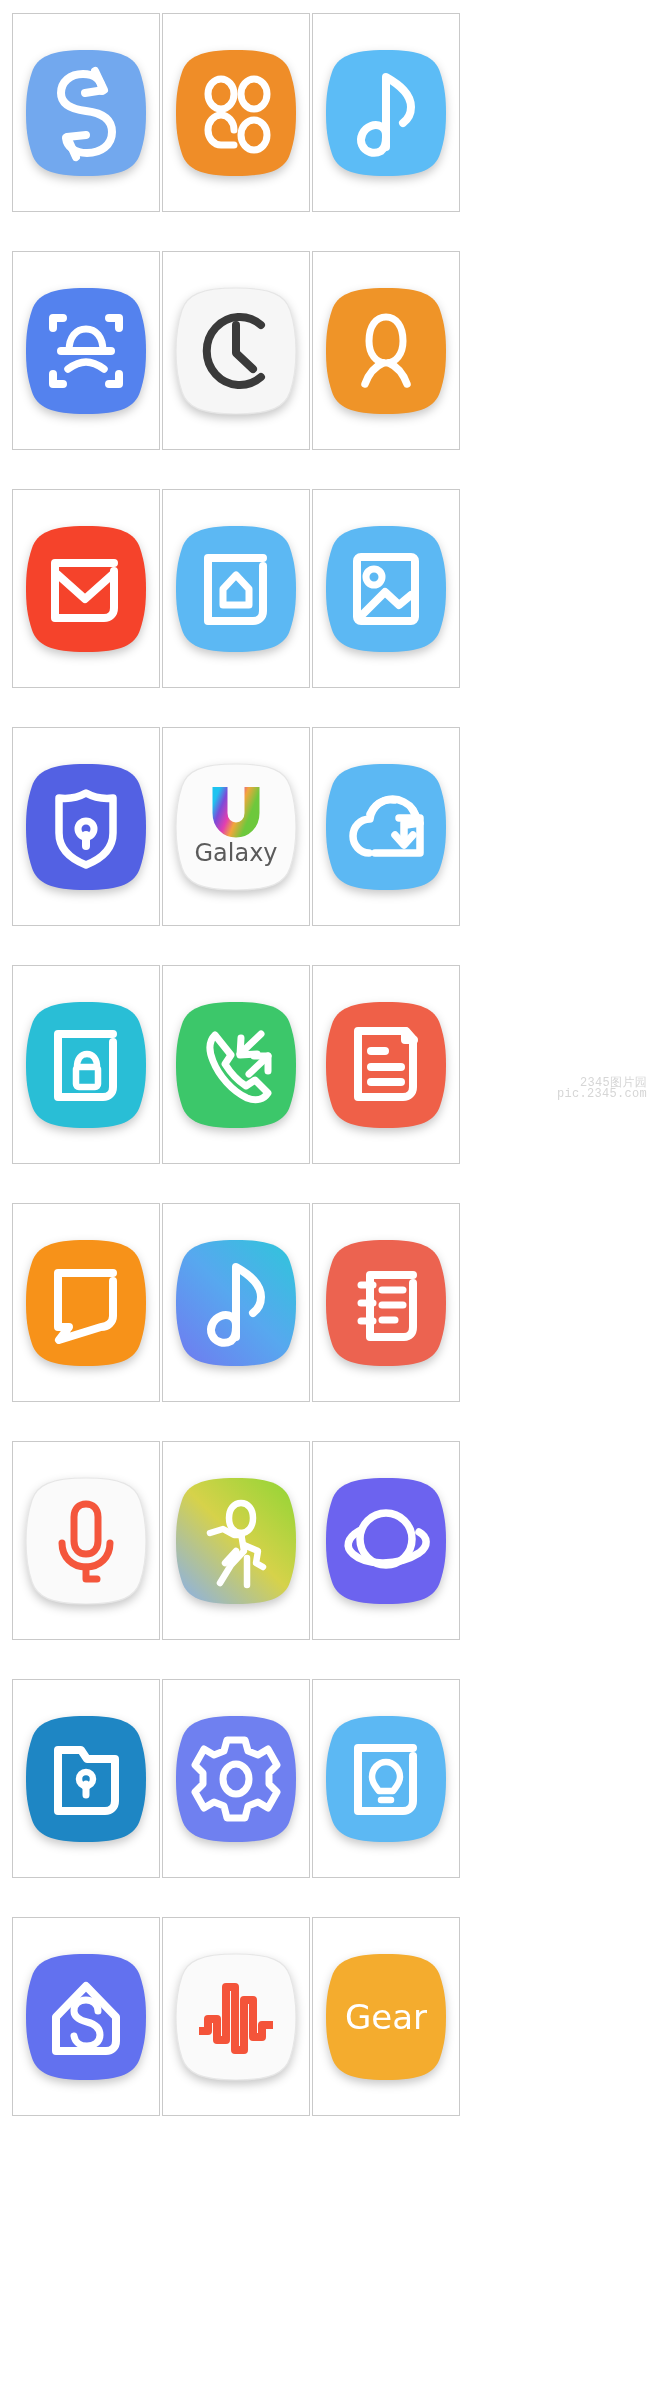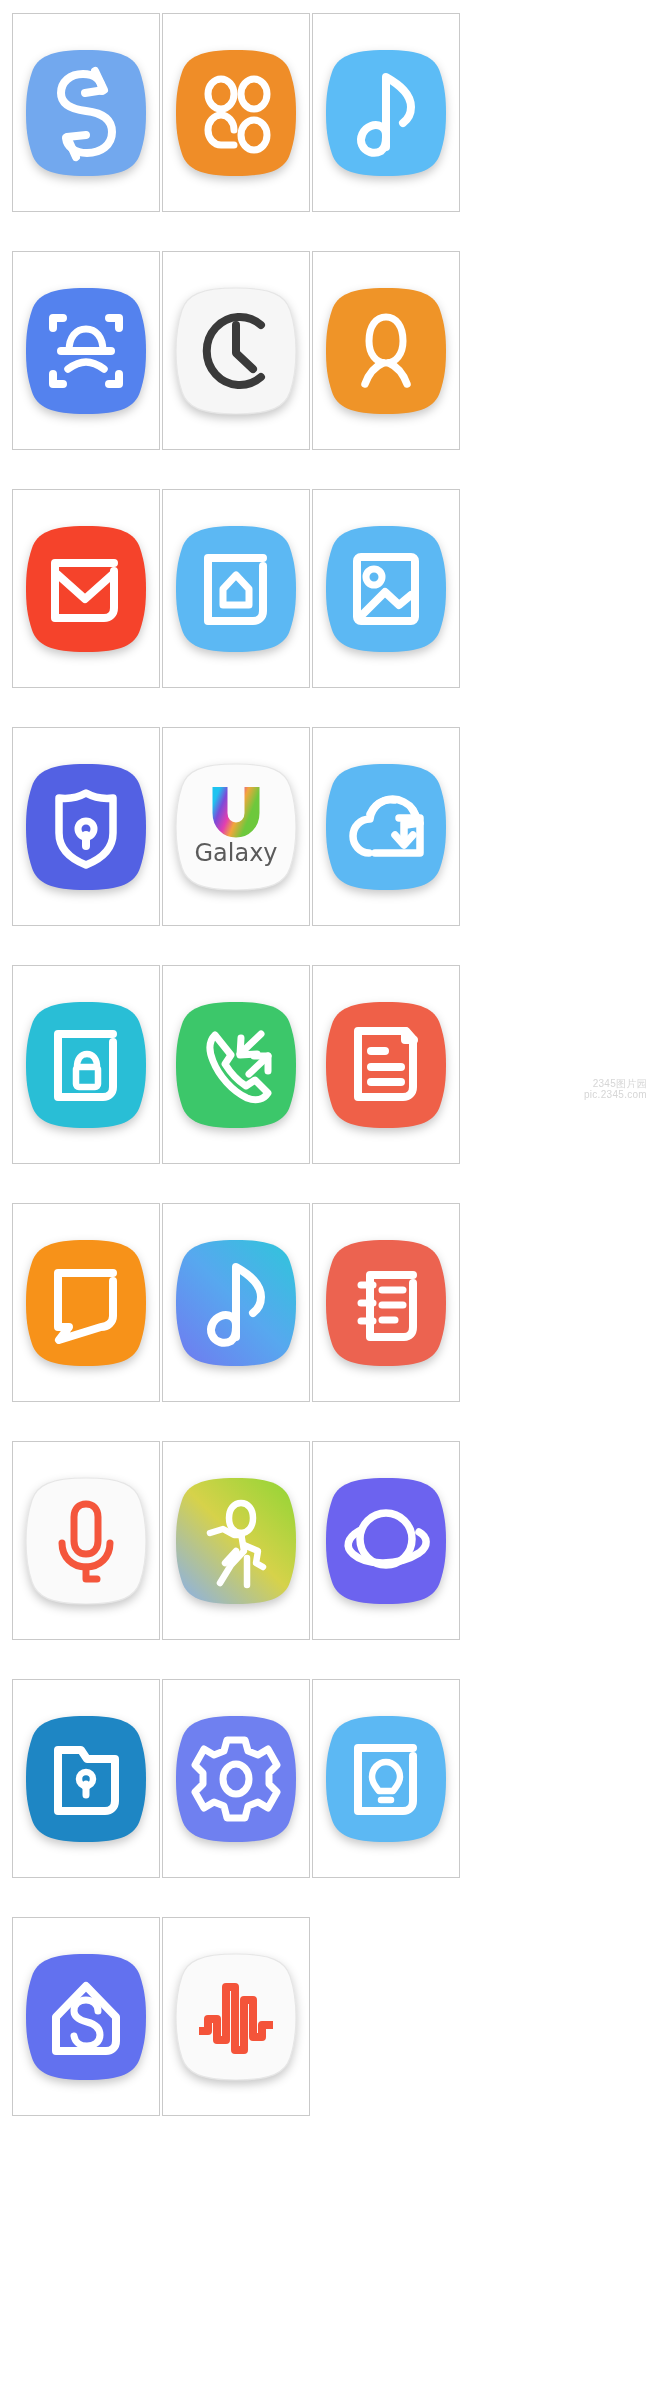--- a/index.html
+++ b/index.html
@@ -69,24 +69,24 @@
     bottom: 26px;
     text-align: center;
     color: #5b5b5b;
     font-size: 24px;
     font-family: "DejaVu Sans", sans-serif;
   }
   .watermark {
     position: absolute;
     right: 4px;
     top: 1078px;
-    font-size: 10px;
+    font-size: 12px;
     color: #d6d6d6;
     letter-spacing: 0.3px;
-    font-family: Liberation Sans, sans-serif;
+    font-family: Liberation Mono, monospace;
     line-height: 11px;
     text-align: right;
     pointer-events: none;
   }
 </style>
 </head>
 <body>
 
 <div id="icon-grid">
     <div class="cell">
@@ -525,20 +525,28 @@
         <svg class="bgshape" viewBox="0 0 122 132">
           <path d="M61 3 C96 3 110 10 115 25 C120 40 121 52 121 66 C121 80 120 92 115 107 C110 122 96 129 61 129 C26 129 12 122 7 107 C2 92 1 80 1 66 C1 52 2 40 7 25 C12 10 26 3 61 3 Z" fill="#fafafa" stroke="#e6e6e6" stroke-width="1.2"></path>
         </svg>
         <div class="glyph">
           <svg viewBox="0 0 122 132" width="122" height="132">
             <g fill="none" stroke="#f4543a" stroke-width="7" stroke-linecap="round" stroke-linejoin="round">
               <path d="M24 80 L33 80 L33 68 L42 68 L42 89 L51 89 L51 36 L60 36 L60 99 L69 99 L69 49 L78 49 L78 86 L87 86 L87 74 L98 74" stroke-width="8" stroke-linejoin="round" stroke-linecap="butt"></path>
             </g>
           </svg>
         </div>
+      </div>
+    </div>
+    <div class="cell">
+      <div class="squircle">
+        <svg class="bgshape" viewBox="0 0 122 132">
+          <path d="M61 3 C96 3 110 10 115 25 C120 40 121 52 121 66 C121 80 120 92 115 107 C110 122 96 129 61 129 C26 129 12 122 7 107 C2 92 1 80 1 66 C1 52 2 40 7 25 C12 10 26 3 61 3 Z" fill="#f4ac2e"></path>
+        </svg>
+        <div class="lbl" style="font-size: 34px; color: rgb(255, 255, 255);">Gear</div>
       </div>
     </div>
     <div class="cell empty"></div>
     <div class="cell empty"></div>
   </div>
 
 <div class="watermark">
   <div>2345图片园</div>
   <div>pic.2345.com</div>
 </div>

